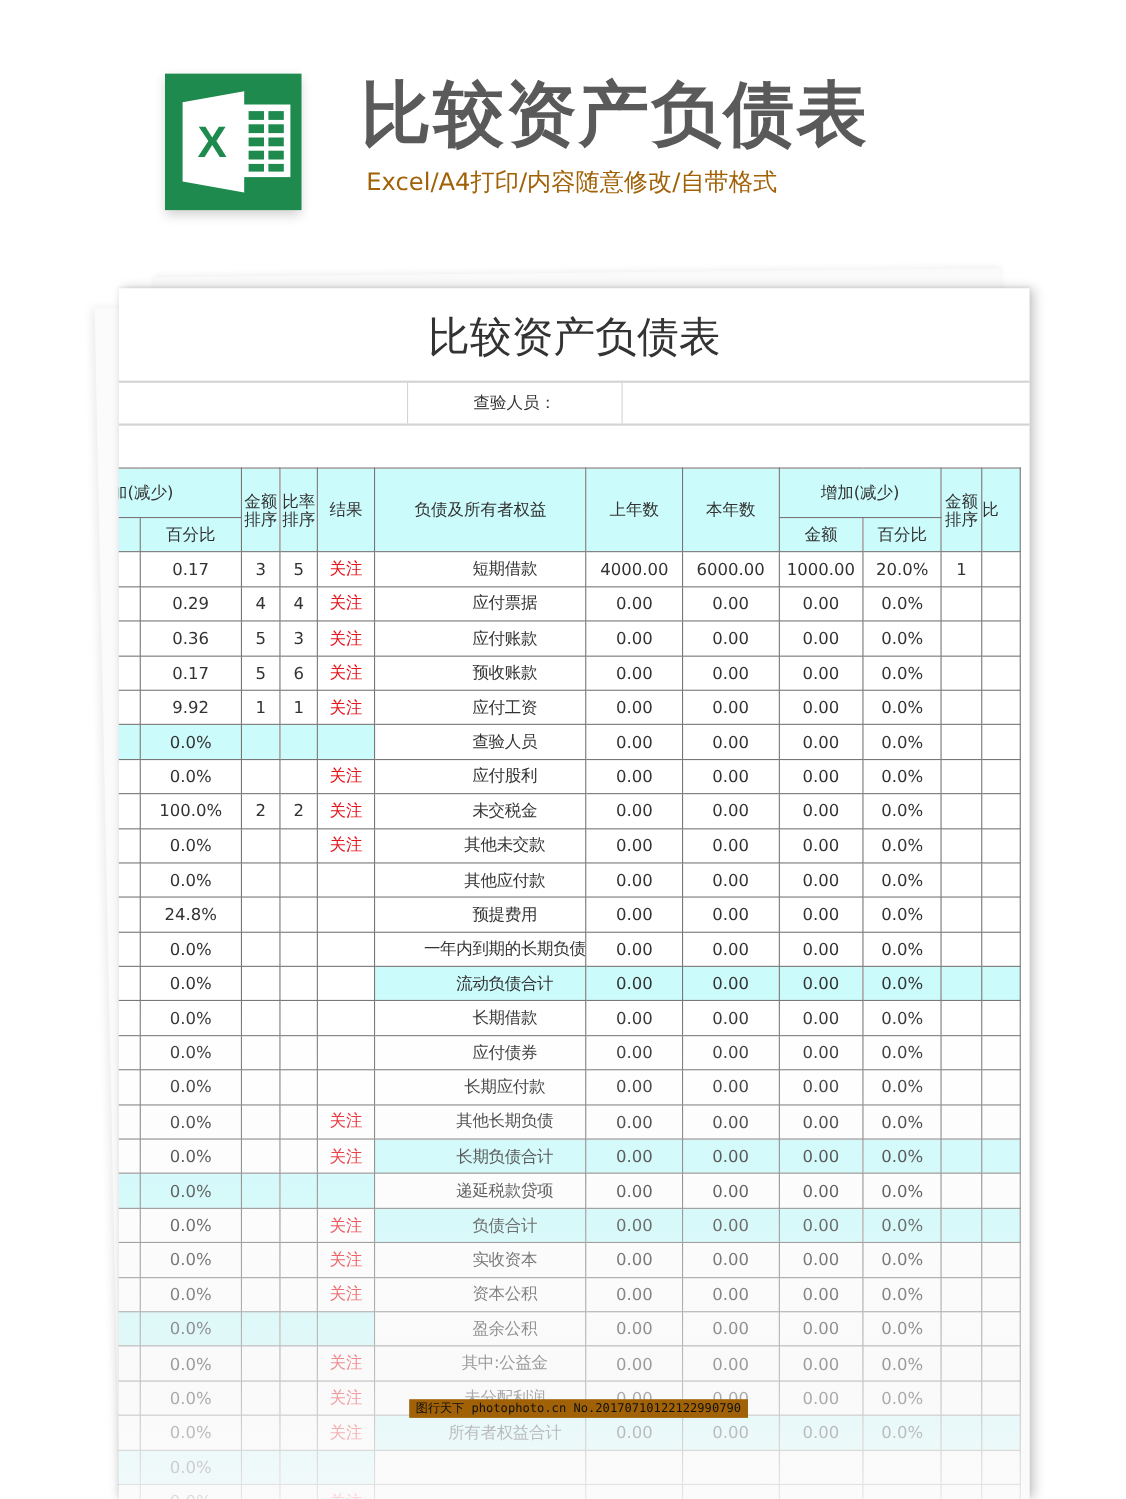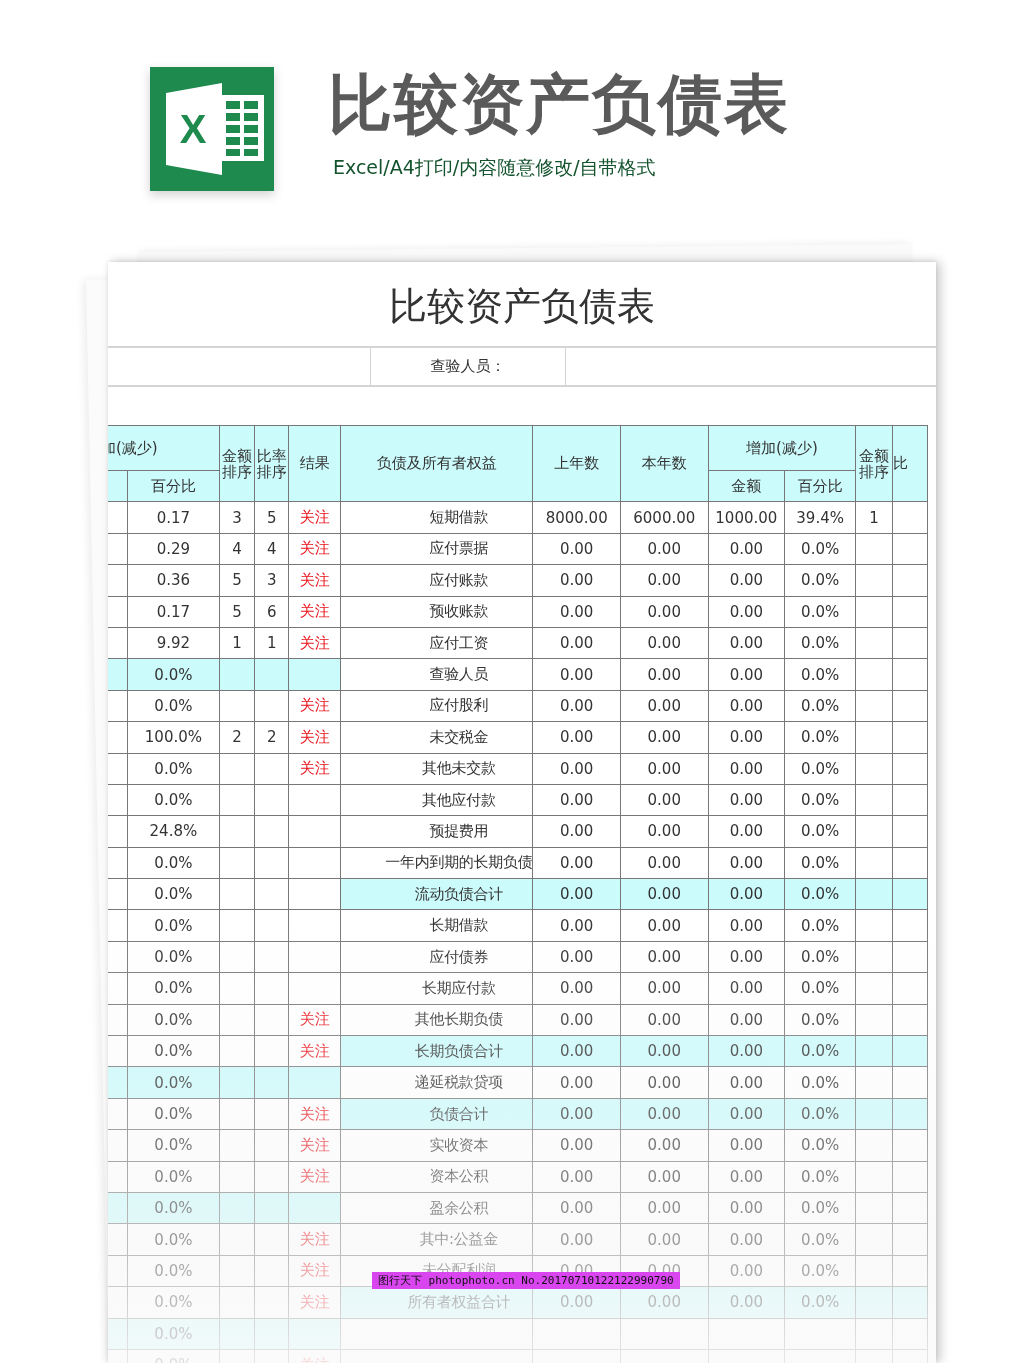--- a/index.html
+++ b/index.html
@@ -10,21 +10,21 @@
   .logo {
     position: absolute; left: 150px; top: 67px; width: 124px; height: 124px;
     background: #1e8a4e; box-shadow: 0 4px 10px rgba(0,0,0,0.18);
   }
   .logo svg { width: 124px; height: 124px; display: block; }
   .banner-title {
     position: absolute; left: 328px; top: 66px; font-size: 64px; line-height: 76px;
     color: #5a5a5a; font-weight: bold; letter-spacing: 2px;
   }
   .banner-sub {
-    position: absolute; left: 333px; top: 152px; font-size: 19px; line-height: 30px; color: #14532d;
+    position: absolute; left: 333px; top: 152px; font-size: 22px; line-height: 30px; color: #a16207;
   }
 
   
   .paper-back {
     position: absolute; left: 86px; top: 280px; width: 40px; height: 1083px;
     background: #fbfbfb; box-shadow: -3px 0 8px rgba(0,0,0,0.08);
     transform: rotate(-1.2deg); transform-origin: top left;
   }
   .paper-back2 {
     position: absolute; left: 140px; top: 248px; width: 770px; height: 40px;
@@ -67,21 +67,21 @@
   .grid .hdr2 { line-height: 16px; white-space: normal; }
 
   
   .fade {
     position: absolute; left: 0; top: 640px; width: 828px; height: 461px; pointer-events: none;
     background: linear-gradient(to bottom, rgba(255,255,255,0) 0%, rgba(245,245,245,0.25) 40%, rgba(245,245,245,0.55) 75%, rgba(250,250,250,0.85) 100%);
   }
 
   .watermark {
     position: absolute; left: 372px; top: 1272px; height: 17px; padding: 0 6px;
-    background: #d946ef; font-family: "DejaVu Sans Mono", monospace; font-size: 11px; line-height: 17px; color: #111;
+    background: #a16207; font-family: "DejaVu Sans Mono", monospace; font-size: 11px; line-height: 17px; color: #111;
   }
 </style>
 </head>
 <body>
 
 <div class="logo">
   <svg viewBox="0 0 124 124">
     <rect x="0" y="0" width="124" height="124" fill="#1e8a4e"></rect>
 
     <rect x="70" y="28" width="44" height="66" fill="#ffffff"></rect>
@@ -151,24 +151,24 @@
       </tr>
     </thead>
     <tbody id="tbody">
         <tr>
           <td></td>
           <td>0.17</td>
           <td>3</td>
           <td>5</td>
           <td class="red">关注</td>
           <td class="name">短期借款</td>
-          <td>8000.00</td>
+          <td>4000.00</td>
           <td>6000.00</td>
           <td>1000.00</td>
-          <td>39.4%</td>
+          <td>20.0%</td>
           <td>1</td>
           <td></td>
         </tr>
         <tr>
           <td></td>
           <td>0.29</td>
           <td>4</td>
           <td>4</td>
           <td class="red">关注</td>
           <td class="name">应付票据</td>

